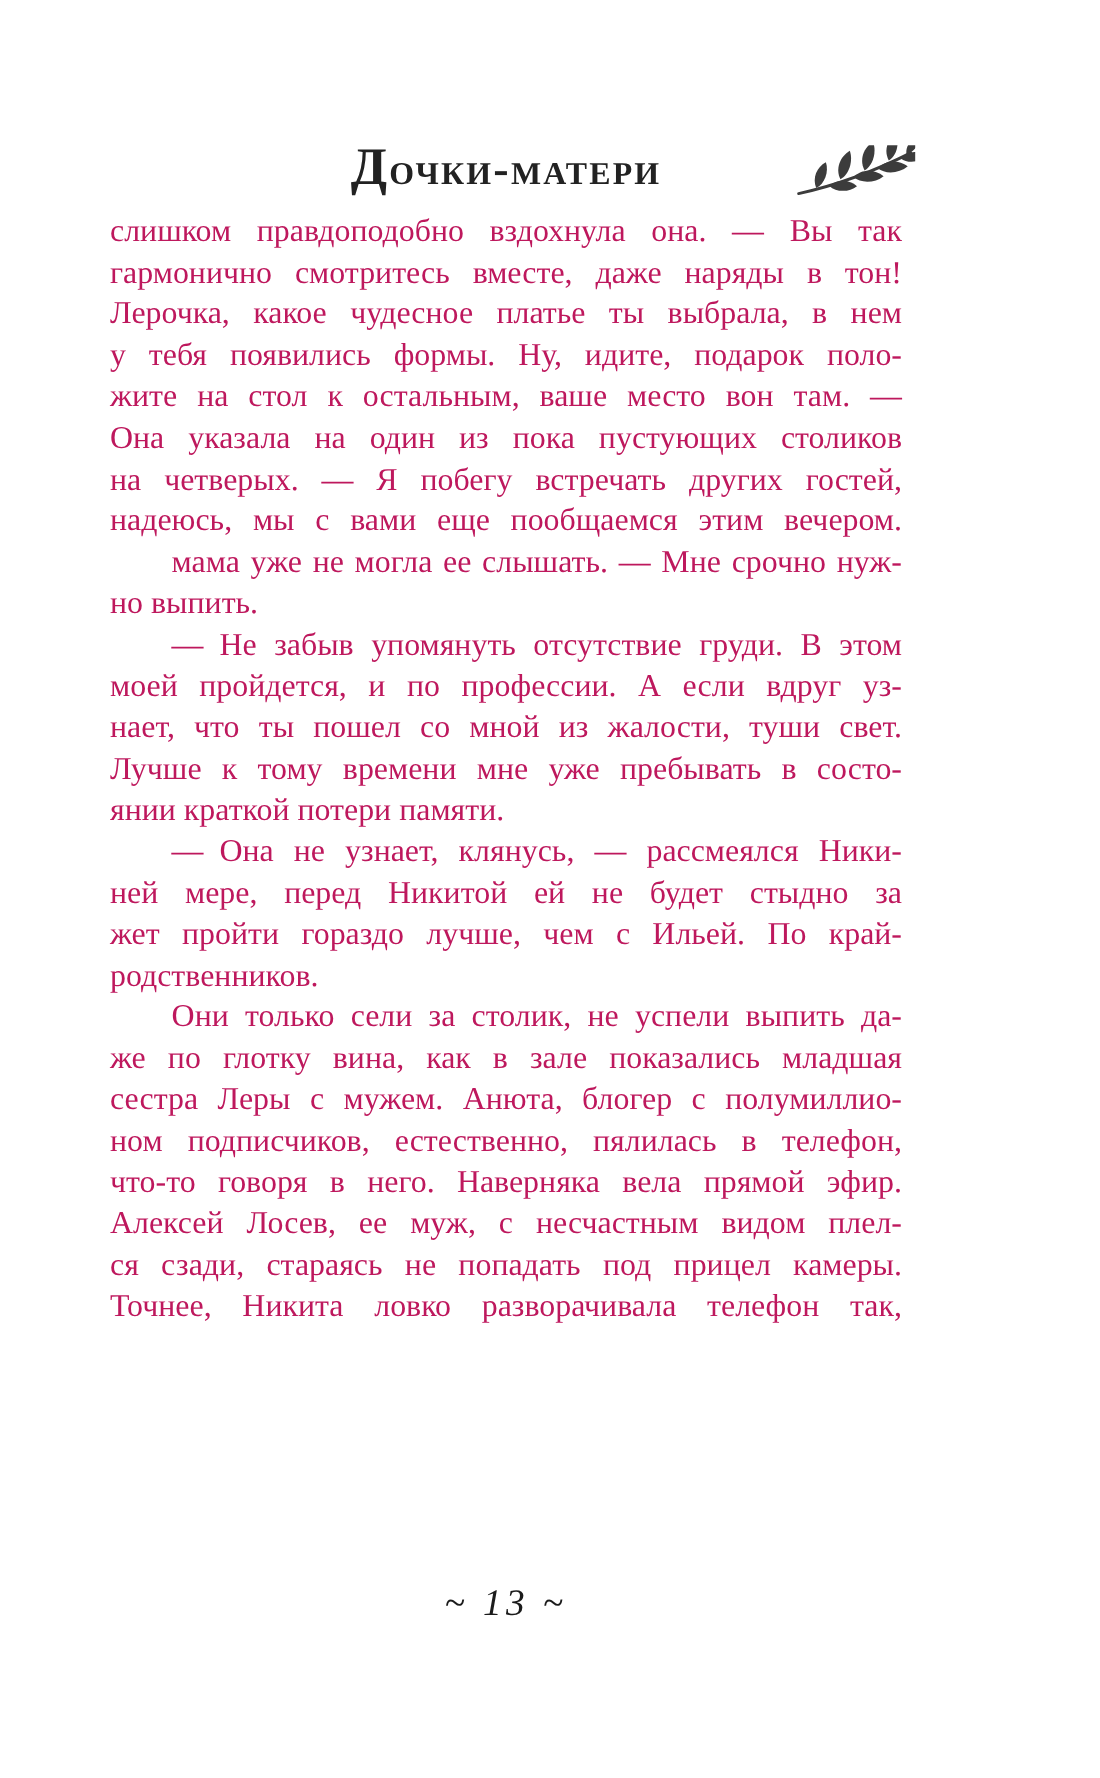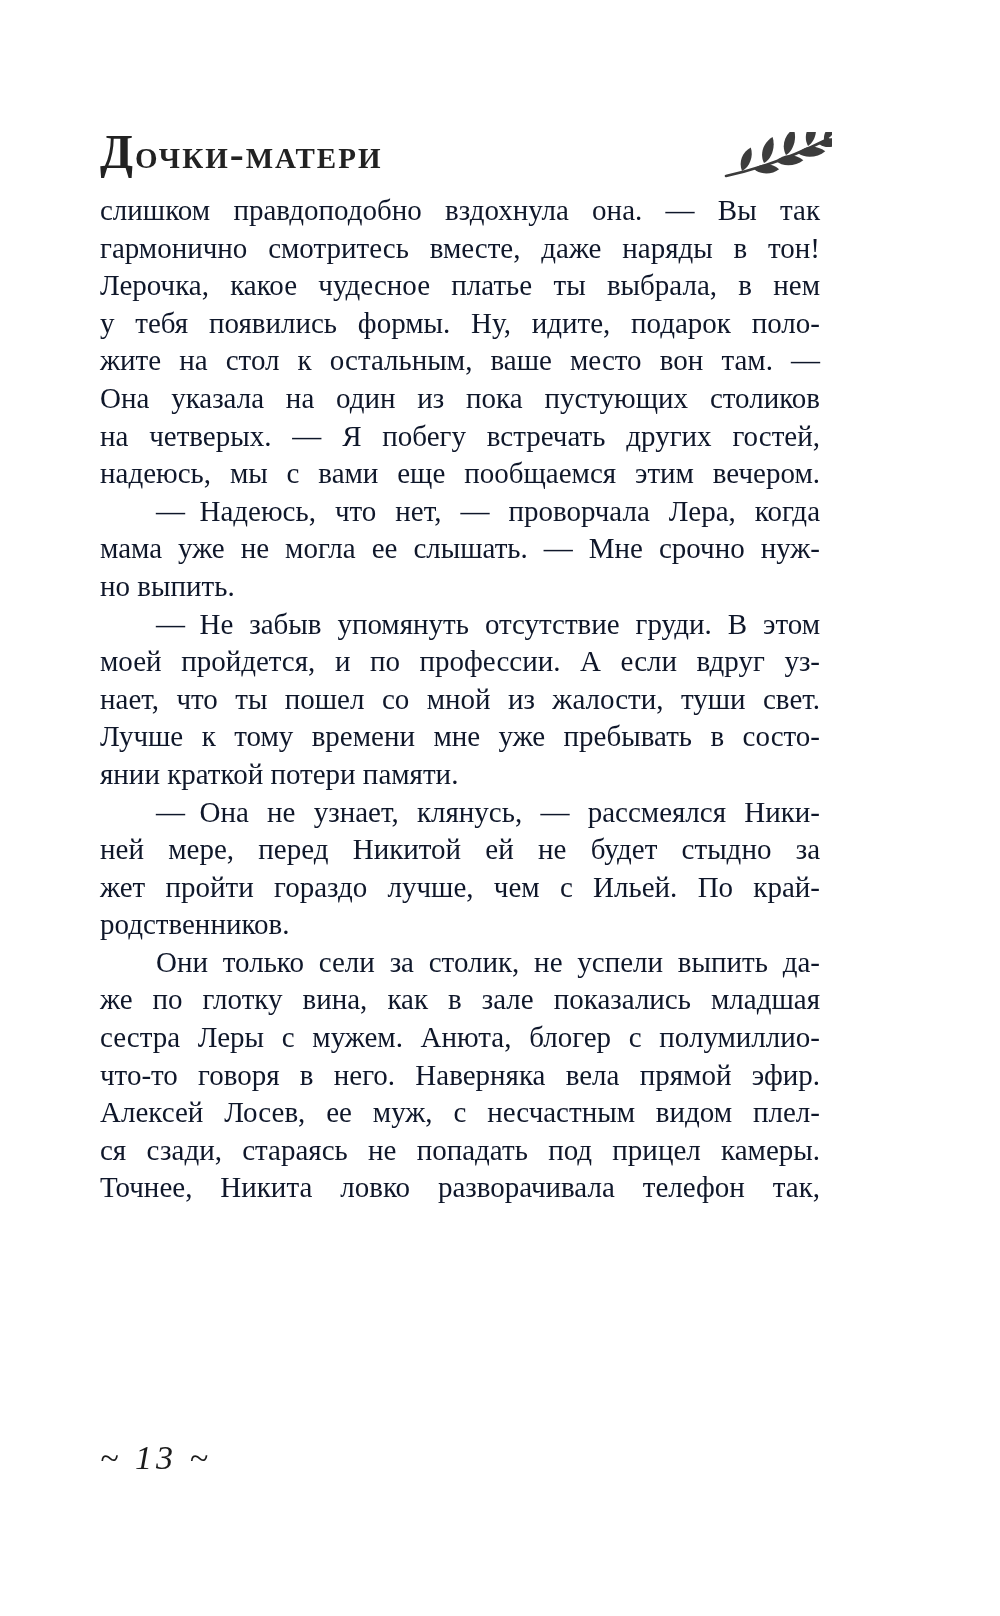--- a/index.html
+++ b/index.html
@@ -16,21 +16,21 @@
   .running-head {
     position: absolute;
     top: 122px;
     left: 100px;
     width: 720px;
     height: 60px;
   }
   .chapter-title {
     margin: 0;
     width: 100%;
-    text-align: left;
+    text-align: center;
     font-size: 42px;
     line-height: 60px;
     font-weight: bold;
     font-variant-caps: small-caps;
     letter-spacing: 2px;
     color: #222222;
   }
   .chapter-title::first-letter { font-size: 48px; }
   .ornament {
     position: absolute;
@@ -40,39 +40,40 @@
     height: 50px;
   }
   
   .text-block {
     position: absolute;
     top: 192px;
     left: 100px;
     width: 720px;
     font-size: 29px;
     line-height: 37.6px;
-    color: #0f172a;
+    color: #be185d;
   }
   .para { margin: 0; }
   .line {
     text-align: justify;
     text-align-last: justify;
     white-space: nowrap;
   }
   .para.indent .line:first-child { text-indent: 56px; }
   .para:not(.jlast) .line.last {
     text-align-last: left;
     white-space: normal;
   }
   
   .folio {
     position: absolute;
     top: 1438px;
     left: 100px;
     width: 720px;
+    text-align: center;
     font-size: 34px;
     line-height: 40px;
     font-style: italic;
     color: #1b1b1b;
     letter-spacing: 4px;
   }
 </style>
 </head>
 <body>
 
@@ -122,41 +123,41 @@
         <div class="line">слишком правдоподобно вздохнула она. — Вы так</div>
         <div class="line">гармонично смотритесь вместе, даже наряды в тон!</div>
         <div class="line">Лерочка, какое чудесное платье ты выбрала, в нем</div>
         <div class="line">у тебя появились формы. Ну, идите, подарок поло-</div>
         <div class="line">жите на стол к остальным, ваше место вон там. —</div>
         <div class="line">Она указала на один из пока пустующих столиков</div>
         <div class="line">на четверых. — Я побегу встречать других гостей,</div>
         <div class="line last">надеюсь, мы с вами еще пообщаемся этим вечером.</div>
       </div>
       <div class="para indent">
-        <div class="line">— Надеюсь, что нет, — проворчала Лера, когда</div>
         <div class="line">мама уже не могла ее слышать. — Мне срочно нуж-</div>
         <div class="line last">но выпить.</div>
       </div>
       <div class="para indent">
         <div class="line">— Не забыв упомянуть отсутствие груди. В этом</div>
         <div class="line">моей пройдется, и по профессии. А если вдруг уз-</div>
         <div class="line">нает, что ты пошел со мной из жалости, туши свет.</div>
         <div class="line">Лучше к тому времени мне уже пребывать в состо-</div>
         <div class="line last">янии краткой потери памяти.</div>
       </div>
       <div class="para indent">
         <div class="line">— Она не узнает, клянусь, — рассмеялся Ники-</div>
         <div class="line">ней мере, перед Никитой ей не будет стыдно за</div>
         <div class="line">жет пройти гораздо лучше, чем с Ильей. По край-</div>
         <div class="line last">родственников.</div>
       </div>
       <div class="para indent jlast">
         <div class="line">Они только сели за столик, не успели выпить да-</div>
         <div class="line">же по глотку вина, как в зале показались младшая</div>
         <div class="line">сестра Леры с мужем. Анюта, блогер с полумиллио-</div>
+        <div class="line">ном подписчиков, естественно, пялилась в телефон,</div>
         <div class="line">что-то говоря в него. Наверняка вела прямой эфир.</div>
         <div class="line">Алексей Лосев, ее муж, с несчастным видом плел-</div>
         <div class="line">ся сзади, стараясь не попадать под прицел камеры.</div>
         <div class="line last">Точнее, Никита ловко разворачивала телефон так,</div>
       </div>
     </main>
 
   <footer class="folio">~ 13 ~</footer>
 
 </div>

